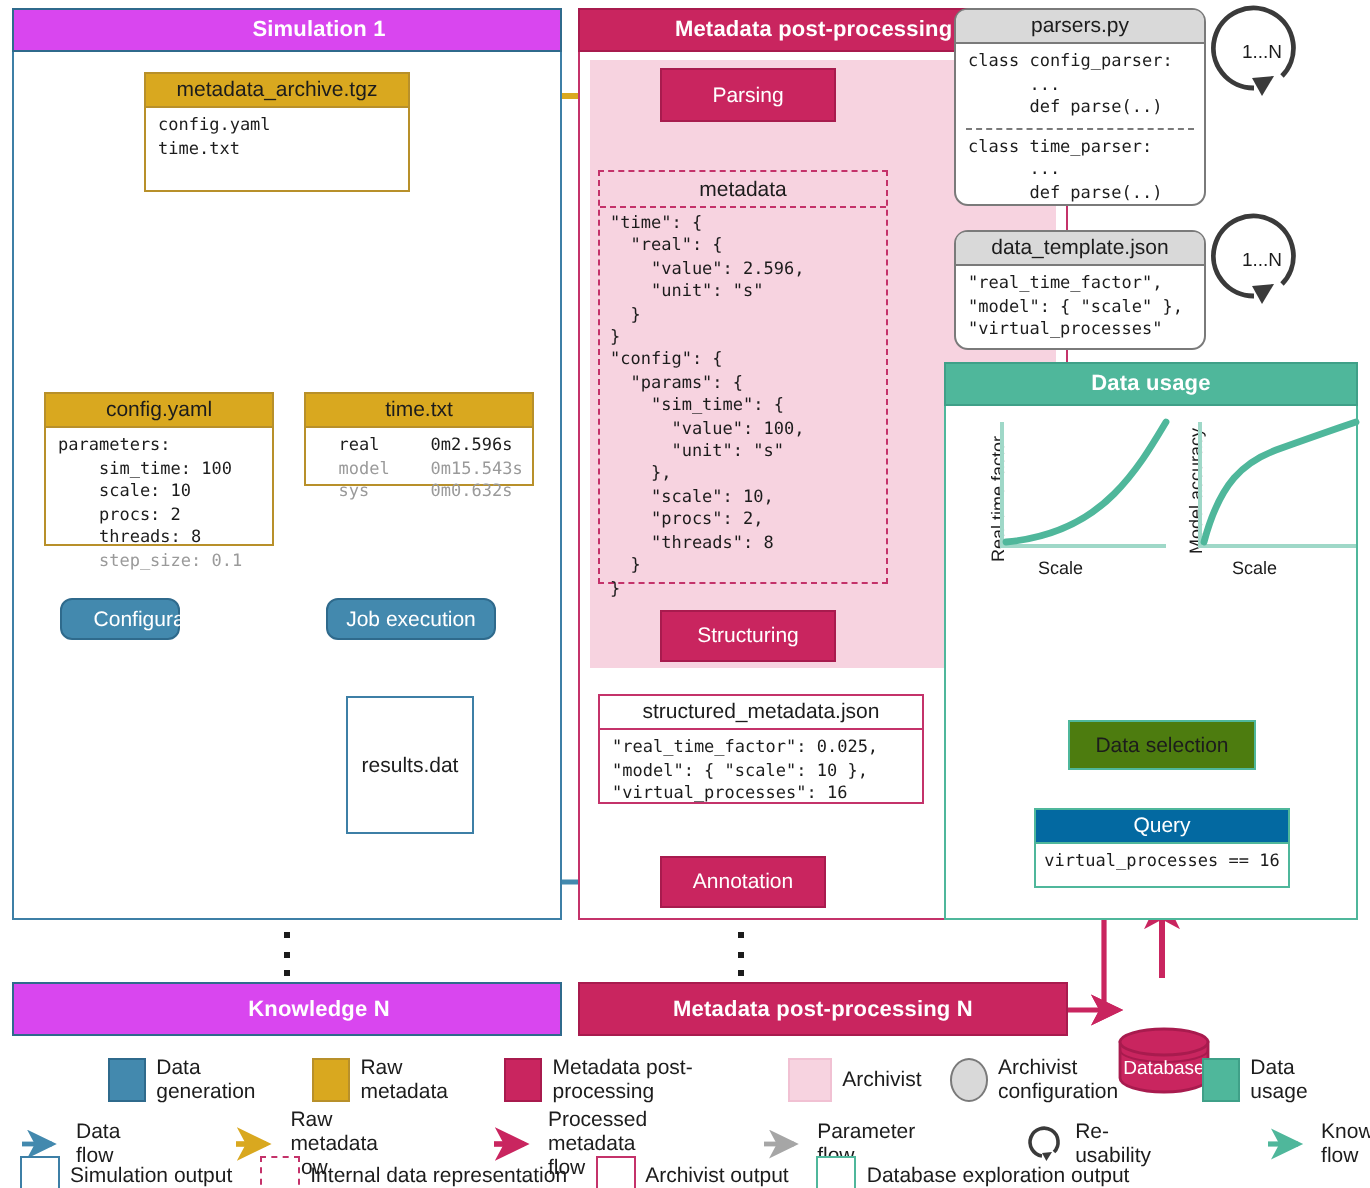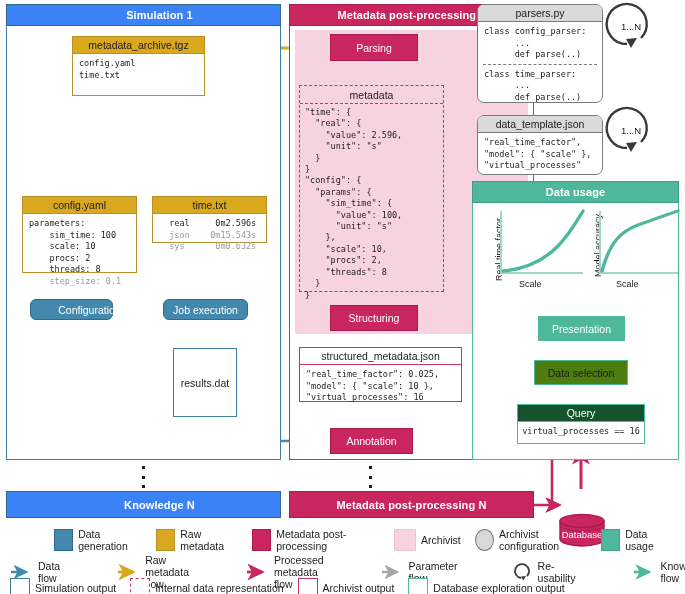--- a/index.html
+++ b/index.html
@@ -9,39 +9,39 @@
   #stage{position:absolute;left:0;top:0;width:685px;height:594px;overflow:hidden;}
   .abs{position:absolute;box-sizing:border-box;}
 
   
   .panel-sim{border:1.5px solid #3D7FA6;background:#ffffff;}
   .panel-mpp{border:1.5px solid #C4326A;background:#ffffff;}
   .panel-du{border:1.5px solid #4FB79B;background:#ffffff;}
 
   .hdr{color:#fff;font-weight:bold;font-size:11px;display:flex;
        align-items:center;justify-content:center;letter-spacing:.1px;}
-  .hdr-blue{background:#3b82f6;border:1.5px solid #2F6A8C;padding-left:32px;}
+  .hdr-blue{background:#d946ef;border:1.5px solid #2F6A8C;padding-left:32px;}
   .hdr-pink{background:#C9255F;border:1.5px solid #A81B4E;}
   .hdr-green{background:#4FB79B;border:1.5px solid #3FA088;}
 
   
   .archivist{background:#F7D3E0;}
 
   
   .card{background:#ffffff;}
   .card-yellow{border:1.5px solid #B8902A;}
   .card-yellow .ct{background:#D9A81F;color:#1c1c1c;border-bottom:1.5px solid #B8902A;}
   .card-blue{border:1.5px solid #3D7FA6;}
   .card-pinkline{border:1.5px solid #C4326A;}
   .card-pinkline .ct{color:#1c1c1c;border-bottom:1.5px solid #C4326A;}
   .card-gray{border:1.5px solid #7A7A7A;border-radius:7px;background:#fff;}
   .card-gray .ct{background:#D9D9D9;color:#1c1c1c;border-bottom:1.5px solid #7A7A7A;
                  border-radius:5px 5px 0 0;}
   .card-green{border:1.5px solid #4FB79B;}
-  .card-green .ct{background:#14532d;color:#fff;border-bottom:1.5px solid #4FB79B;}
+  .card-green .ct{background:#0369a1;color:#fff;border-bottom:1.5px solid #4FB79B;}
 
   .ct{font-size:10.5px;text-align:center;display:flex;align-items:center;
       justify-content:center;height:16px;}
   .cb{font-family:"DejaVu Sans Mono",monospace;font-size:8.5px;line-height:11.5px;
       color:#1c1c1c;padding:4px 6px;white-space:pre;}
   .dim{color:#9a9a9a;}
 
   
   .dashed{border:1.4px dashed #C4326A;background:transparent;}
   .dashed .dt{font-size:10.5px;text-align:center;color:#1c1c1c;height:17px;
@@ -170,25 +170,25 @@
     sim_time: 100
     scale: 10
     procs: 2
     threads: 8</span>
 <span class="dim">    step_size: 0.1</span></div>
   </div>
 
   <div class="abs card card-yellow" style="left:152px;top:196px;width:115px;height:47px;">
     <div class="ct">time.txt</div>
     <div class="cb"><span>  real     0m2.596s</span>
-<span class="dim">  json    0m15.543s
+<span class="dim">  model    0m15.543s
   sys      0m0.632s</span></div>
   </div>
 
-  <div class="abs proc proc-blue" style="left:30px;top:299px;width:83px;height:21px;padding-left:36px;">
+  <div class="abs proc proc-blue" style="left:30px;top:299px;width:60px;height:21px;padding-left:36px;">
     <span>Configuration</span>
   </div>
 
   <div class="abs proc proc-blue" style="left:163px;top:299px;width:85px;height:21px;">
     <span>Job execution</span>
   </div>
 
   <div class="abs card card-blue" style="left:173px;top:348px;width:64px;height:69px;display:flex;align-items:center;justify-content:center;">
     <span style="font-size:10.5px;color:#1c1c1c;">results.dat</span>
   </div>
@@ -280,23 +280,20 @@
 
   <div class="abs" style="left:582px;top:209px;width:95px;height:86px;">
     <div class="axlabel axlabel-v" style="position:absolute;left:11px;top:68px;">Model accuracy</div>
     <svg width="95" height="72" style="position:absolute;left:14px;top:0;">
       <path d="M4,2 L4,64 L82,64" stroke="#9FD8C8" stroke-width="2" fill="none"></path>
       <path d="M6,62 C14,32 26,22 42,16 C56,11 70,6 82,2" stroke="#4FB79B" stroke-width="3.4" fill="none" stroke-linecap="round"></path>
     </svg>
     <div class="axlabel" style="position:absolute;left:34px;top:70px;">Scale</div>
   </div>
 
-  <div class="abs proc proc-green" style="left:538px;top:316px;width:87px;height:25px;">
-    <span>Presentation</span>
-  </div>
 
   <div class="abs proc proc-white" style="left:534px;top:360px;width:94px;height:25px;">
     <span>Data selection</span>
   </div>
 
   <div class="abs card card-green" style="left:517px;top:404px;width:128px;height:40px;">
     <div class="ct">Query</div>
     <div class="cb" style="text-align:center;padding:4px 2px;">virtual_processes == 16</div>
   </div>
 

